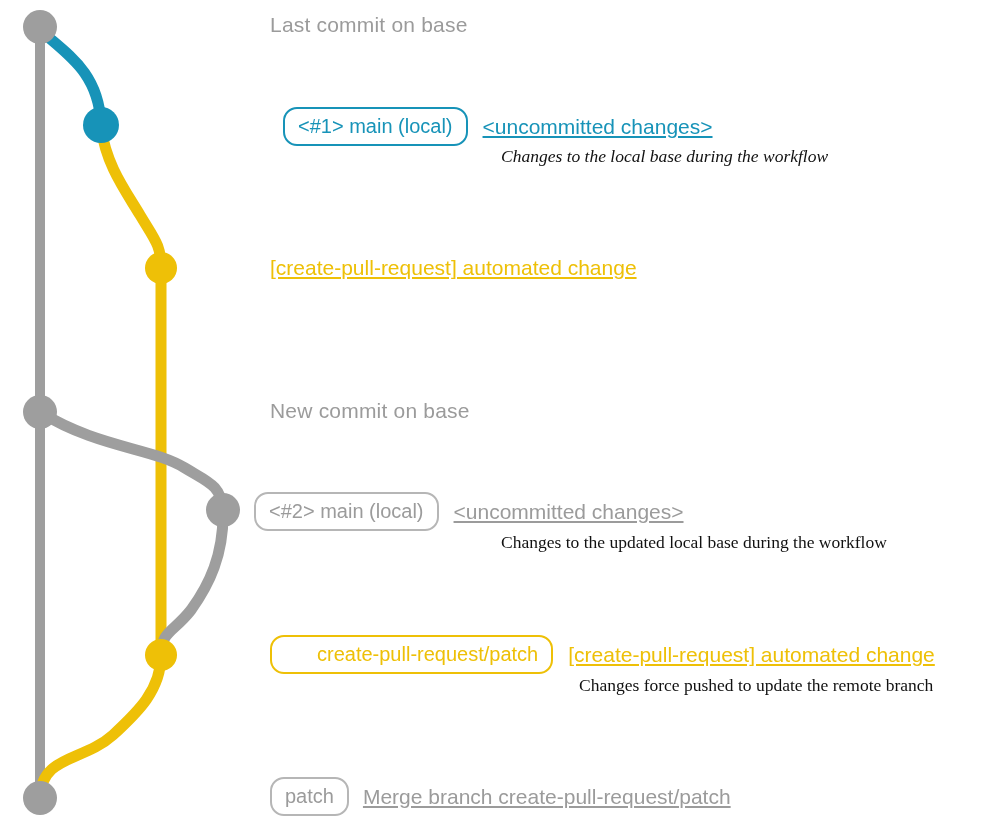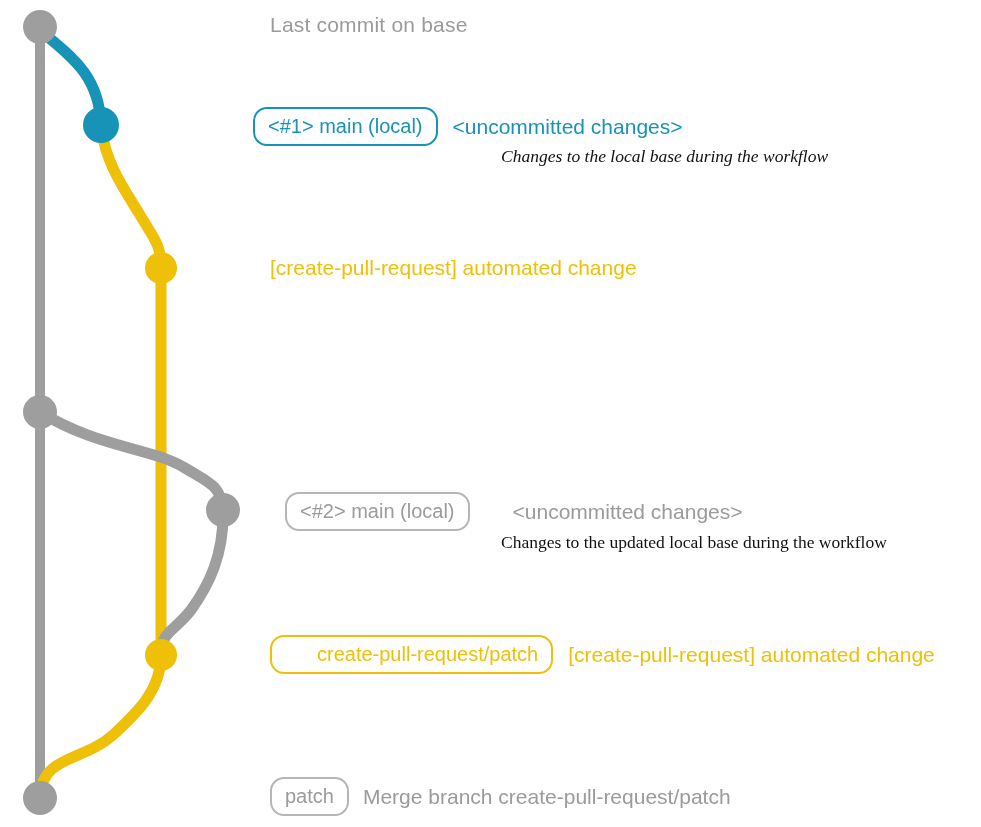--- a/index.html
+++ b/index.html
@@ -23,21 +23,21 @@
     display:inline-block;
     font-size:20px;
     padding:5px 13px 6px 13px;
     border:2px solid;
     border-radius:14px;
     line-height:24px;
   }
   .badge.blue{color:var(--blue);border-color:var(--blue);}
   .badge.gray{color:var(--gray-text);border-color:var(--gray-border);}
   .badge.yellow{color:var(--yellow);border-color:var(--yellow);padding-left:45px;}
-  .title{font-size:21px;}
+  .title{font-size:21px;text-decoration:underline;}
   .title.blue{color:var(--blue);}
   .title.gray{color:var(--gray-text);}
   .title.yellow{color:var(--yellow);}
   .row .title{margin-left:15px;}
   .desc{
     font-family:"Liberation Serif",serif;
     font-size:17.5px;
     color:var(--desc-text);
   }
 </style>
@@ -66,38 +66,40 @@
     <circle cx="88" cy="125" r="18" style="fill:var(--blue)"></circle>
     <circle cx="148" cy="268" r="16" style="fill:var(--yellow)"></circle>
     <circle cx="27" cy="412" r="17" style="fill:var(--gray-line)"></circle>
     <circle cx="210" cy="510" r="17" style="fill:var(--gray-line)"></circle>
     <circle cx="148" cy="655" r="16" style="fill:var(--yellow)"></circle>
     <circle cx="27" cy="798" r="17" style="fill:var(--gray-line)"></circle>
   </svg>
 
   <div class="ann plain-label" style="left:257px;top:13px;">Last commit on base</div>
 
-  <div class="ann row" style="left:240px;top:107px;">
+  <div class="ann row" style="left:270px;top:107px;">
     <span class="badge blue">&lt;#1&gt; main (local)</span>
     <span class="title blue">&lt;uncommitted changes&gt;</span>
   </div>
   <div class="ann desc" style="left:488px;top:146px;font-style:italic;">Changes to the local base during the workflow</div>
 
   <div class="ann title yellow" style="left:257px;top:256px;">[create-pull-request] automated change</div>
 
+  <div class="ann plain-label" style="left:257px;top:399px;">New commit on base</div>
 
-  <div class="ann row" style="left:272px;top:492px;gap:28px;">
+  <div class="ann row" style="left:241px;top:492px;">
     <span class="badge gray">&lt;#2&gt; main (local)</span>
     <span class="title gray">&lt;uncommitted changes&gt;</span>
   </div>
   <div class="ann desc" style="left:488px;top:532px;text-align:right;">Changes to the updated local base during the workflow</div>
 
   <div class="ann row" style="left:257px;top:635px;">
     <span class="badge yellow">create-pull-request/patch</span>
     <span class="title yellow">[create-pull-request] automated change</span>
   </div>
+  <div class="ann desc" style="left:566px;top:675px;">Changes force pushed to update the remote branch</div>
 
   <div class="ann row" style="left:257px;top:777px;">
     <span class="badge gray">patch</span>
     <span class="title gray" style="font-size:21px;margin-left:14px;text-align:center;">Merge branch create-pull-request/patch</span>
   </div>
 
 </div>
 
 </body></html>

